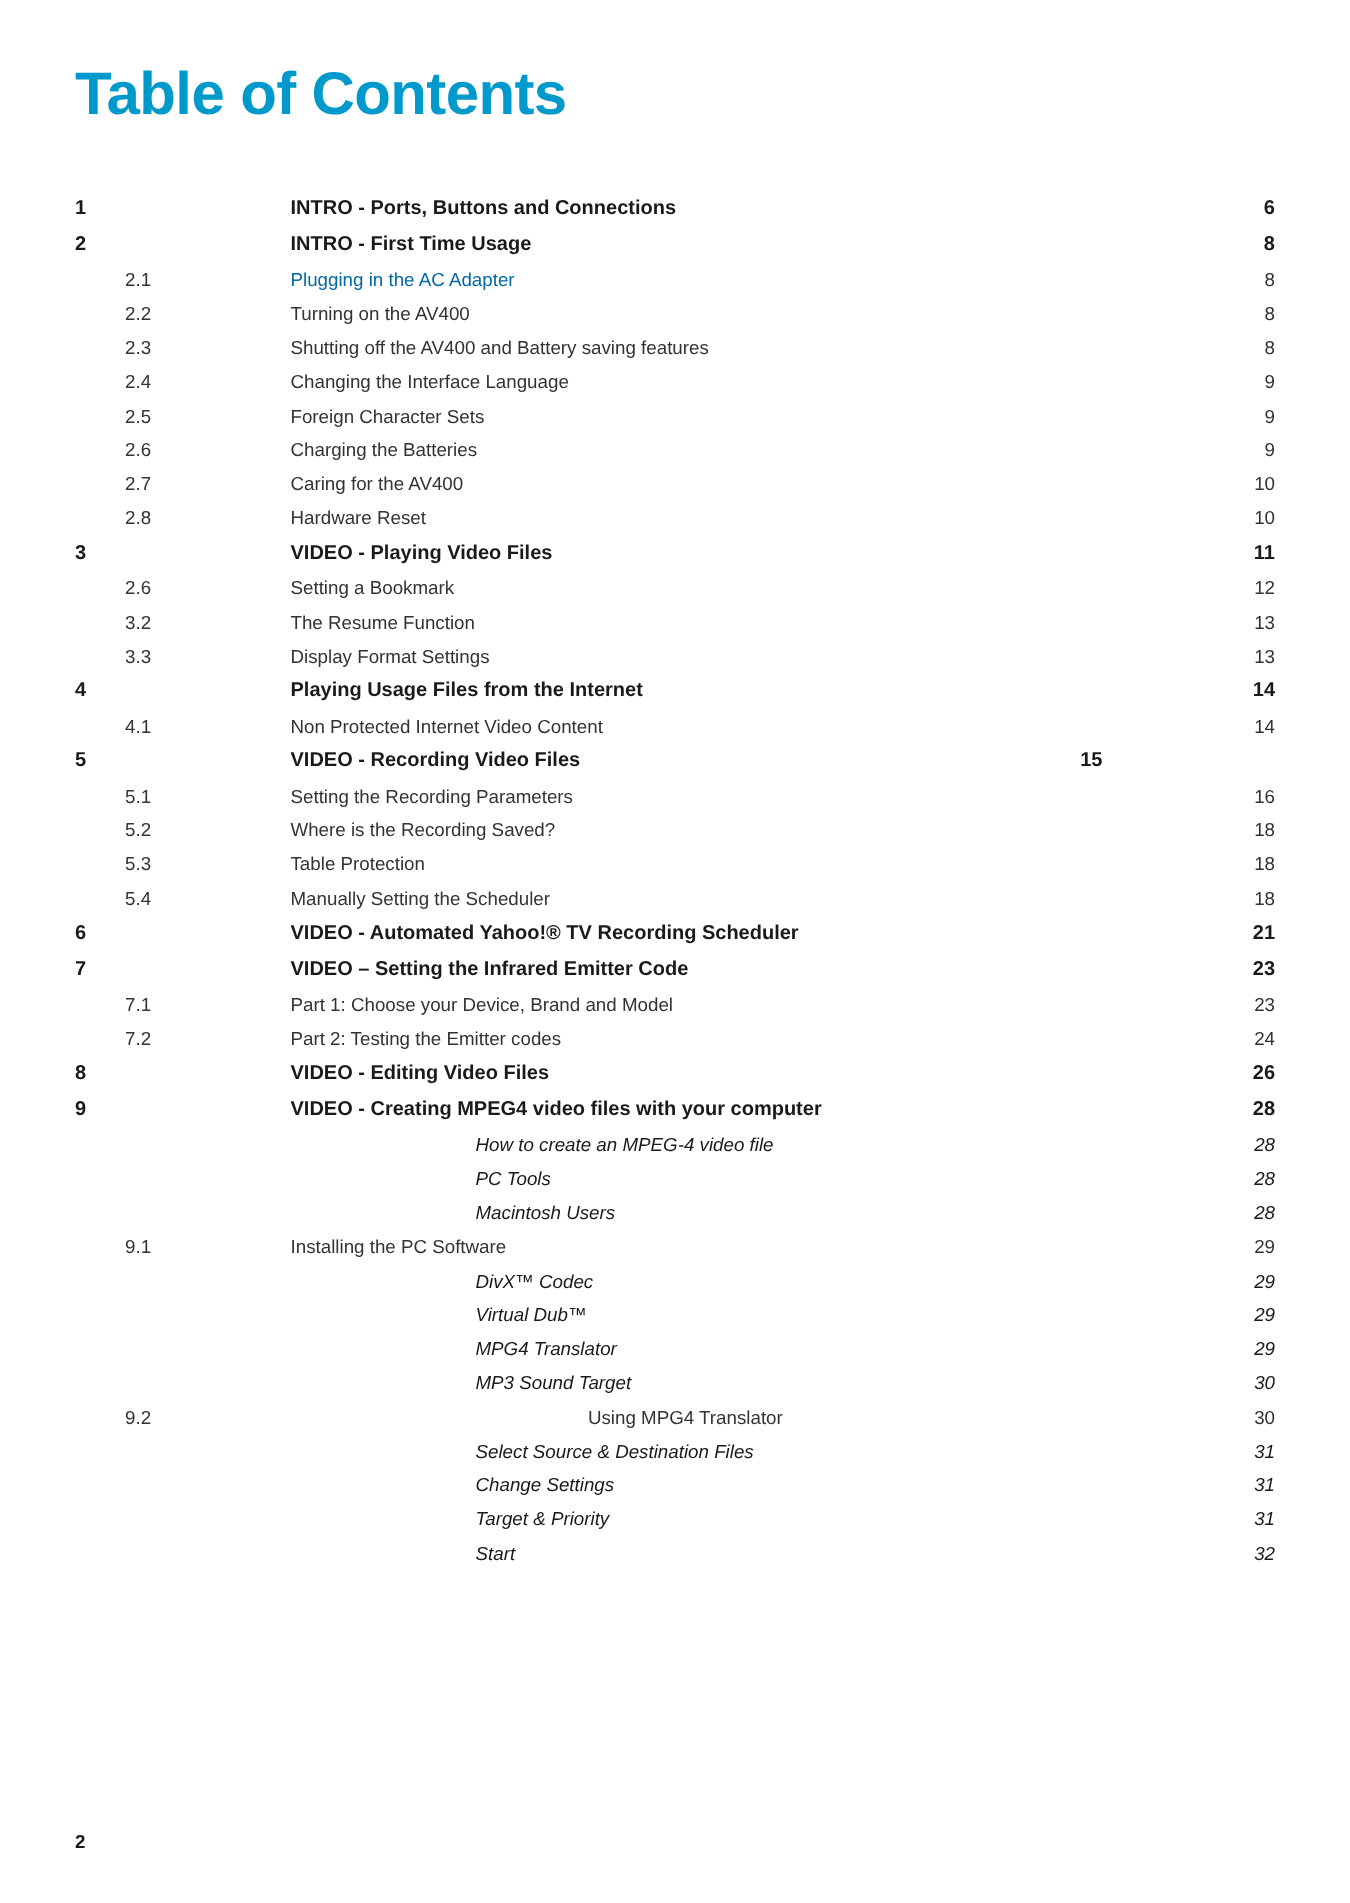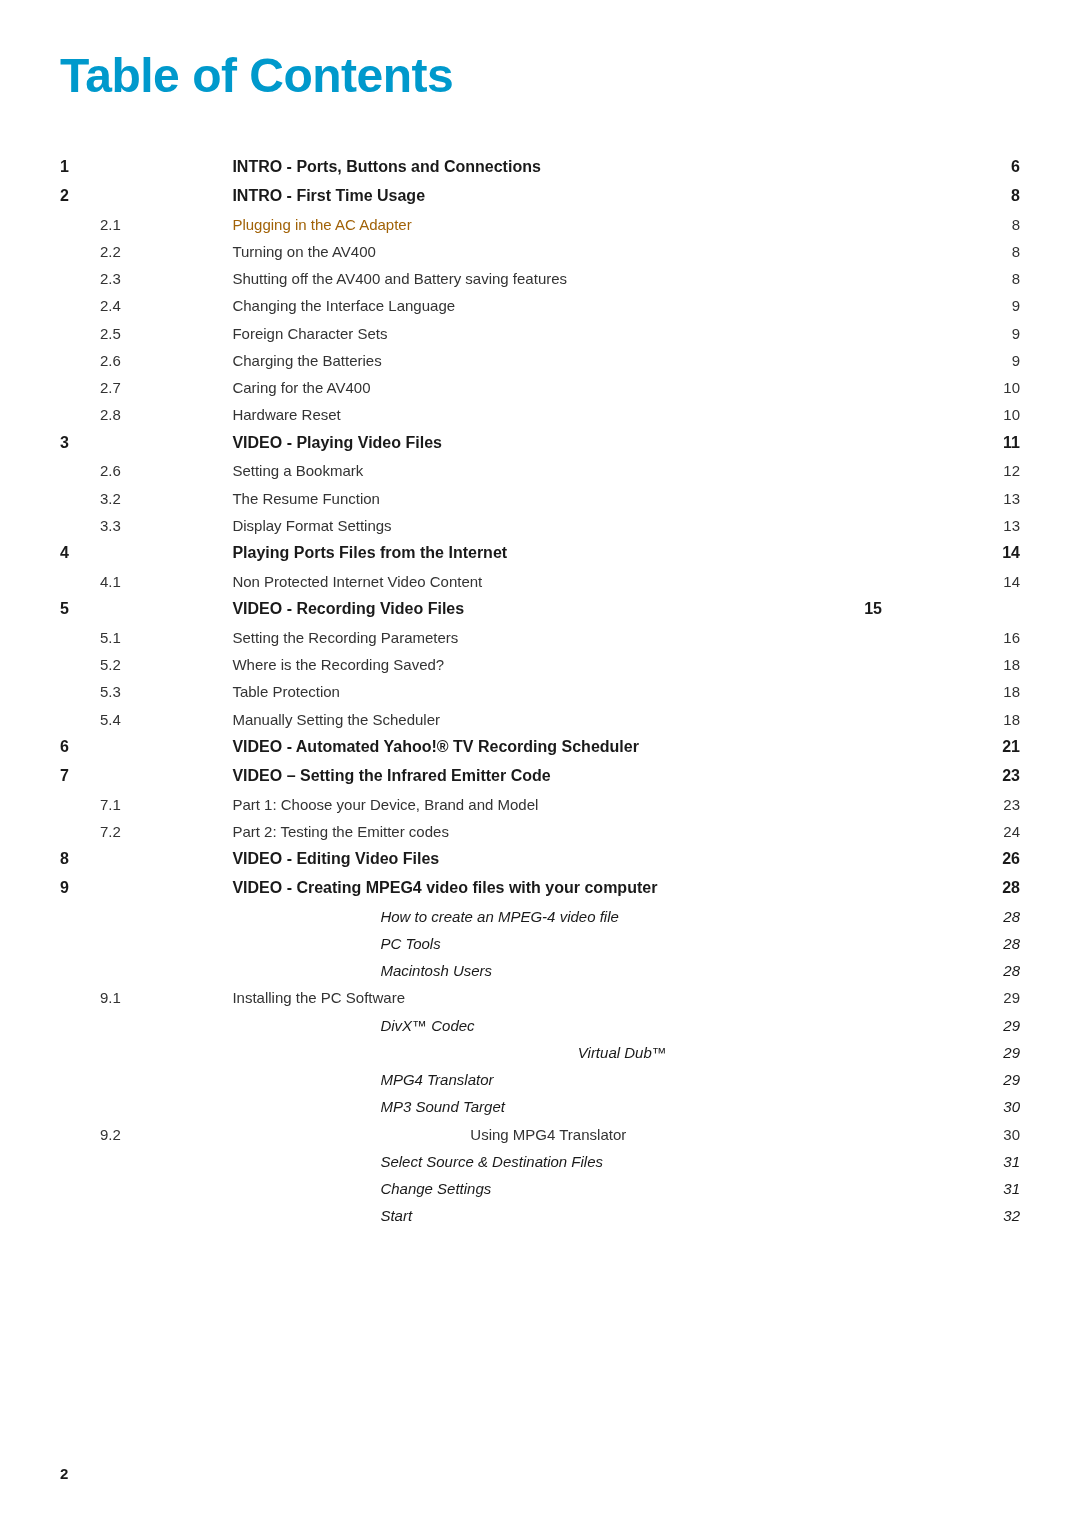--- a/index.html
+++ b/index.html
@@ -59,21 +59,21 @@
         <td colspan="2" style="font-weight: bold; font-size: 16px;">INTRO - Ports, Buttons and Connections</td>
         <td style="text-align: right; font-weight: bold; font-size: 16px;">6</td>
       </tr>
       <tr class="section-row">
         <td style="font-weight: bold; font-size: 16px;">2</td>
         <td colspan="2" style="font-weight: bold; font-size: 16px;">INTRO - First Time Usage</td>
         <td style="text-align: right; font-weight: bold; font-size: 16px;">8</td>
       </tr>
       <tr>
         <td style="padding-left: 40px; color: rgb(51, 51, 51);">2.1</td>
-        <td colspan="2" style="color: #a16207;">Plugging in the AC Adapter</td>
+        <td colspan="2" style="color: #0369a1;">Plugging in the AC Adapter</td>
         <td style="text-align: right; color: rgb(51, 51, 51);">8</td>
       </tr>
       <tr>
         <td style="padding-left: 40px; color: rgb(51, 51, 51);">2.2</td>
         <td colspan="2" style="color: rgb(51, 51, 51);">Turning on the AV400</td>
         <td style="text-align: right; color: rgb(51, 51, 51);">8</td>
       </tr>
       <tr>
         <td style="padding-left: 40px; color: rgb(51, 51, 51);">2.3</td>
         <td colspan="2" style="color: rgb(51, 51, 51);">Shutting off the AV400 and Battery saving features</td>
@@ -119,21 +119,21 @@
         <td colspan="2" style="color: rgb(51, 51, 51);">The Resume Function</td>
         <td style="text-align: right; color: rgb(51, 51, 51);">13</td>
       </tr>
       <tr>
         <td style="padding-left: 40px; color: rgb(51, 51, 51);">3.3</td>
         <td colspan="2" style="color: rgb(51, 51, 51);">Display Format Settings</td>
         <td style="text-align: right; color: rgb(51, 51, 51);">13</td>
       </tr>
       <tr class="section-row">
         <td style="font-weight: bold; font-size: 16px;">4</td>
-        <td colspan="2" style="font-weight: bold; font-size: 16px;">Playing Ports Files from the Internet</td>
+        <td colspan="2" style="font-weight: bold; font-size: 16px;">Playing Usage Files from the Internet</td>
         <td style="text-align: right; font-weight: bold; font-size: 16px;">14</td>
       </tr>
       <tr>
         <td style="padding-left: 40px; color: rgb(51, 51, 51);">4.1</td>
         <td colspan="2" style="color: rgb(51, 51, 51);">Non Protected Internet Video Content</td>
         <td style="text-align: right; color: rgb(51, 51, 51);">14</td>
       </tr>
       <tr class="section-row">
         <td style="font-weight: bold; font-size: 16px;">5</td>
         <td colspan="2" style="font-weight: bold; font-size: 16px;">VIDEO - Recording Video Files</td>
@@ -209,21 +209,21 @@
         <td colspan="2" style="color: rgb(51, 51, 51);">Installing the PC Software</td>
         <td style="text-align: right; color: rgb(51, 51, 51);">29</td>
       </tr>
       <tr>
         <td></td>
         <td colspan="2" style="font-style: italic; padding-left: 148px;">DivX™ Codec</td>
         <td style="text-align: right; font-style: italic;">29</td>
       </tr>
       <tr>
         <td></td>
-        <td colspan="2" style="font-style: italic; padding-left: 148px; text-align: center;">Virtual Dub™</td>
+        <td colspan="2" style="font-style: italic; padding-left: 148px;">Virtual Dub™</td>
         <td style="text-align: right; font-style: italic;">29</td>
       </tr>
       <tr>
         <td></td>
         <td colspan="2" style="font-style: italic; padding-left: 148px;">MPG4 Translator</td>
         <td style="text-align: right; font-style: italic;">29</td>
       </tr>
       <tr>
         <td></td>
         <td colspan="2" style="font-style: italic; padding-left: 148px;">MP3 Sound Target</td>
@@ -239,19 +239,24 @@
         <td colspan="2" style="font-style: italic; padding-left: 148px;">Select Source &amp; Destination Files</td>
         <td style="text-align: right; font-style: italic;">31</td>
       </tr>
       <tr>
         <td></td>
         <td colspan="2" style="font-style: italic; padding-left: 148px;">Change Settings</td>
         <td style="text-align: right; font-style: italic;">31</td>
       </tr>
       <tr>
         <td></td>
+        <td colspan="2" style="font-style: italic; padding-left: 148px;">Target &amp; Priority</td>
+        <td style="text-align: right; font-style: italic;">31</td>
+      </tr>
+      <tr>
+        <td></td>
         <td colspan="2" style="font-style: italic; padding-left: 148px;">Start</td>
         <td style="text-align: right; font-style: italic;">32</td>
       </tr>
     </tbody>
 </table>
 
 <div class="page-num-bottom">2</div>
 
 </body></html>

